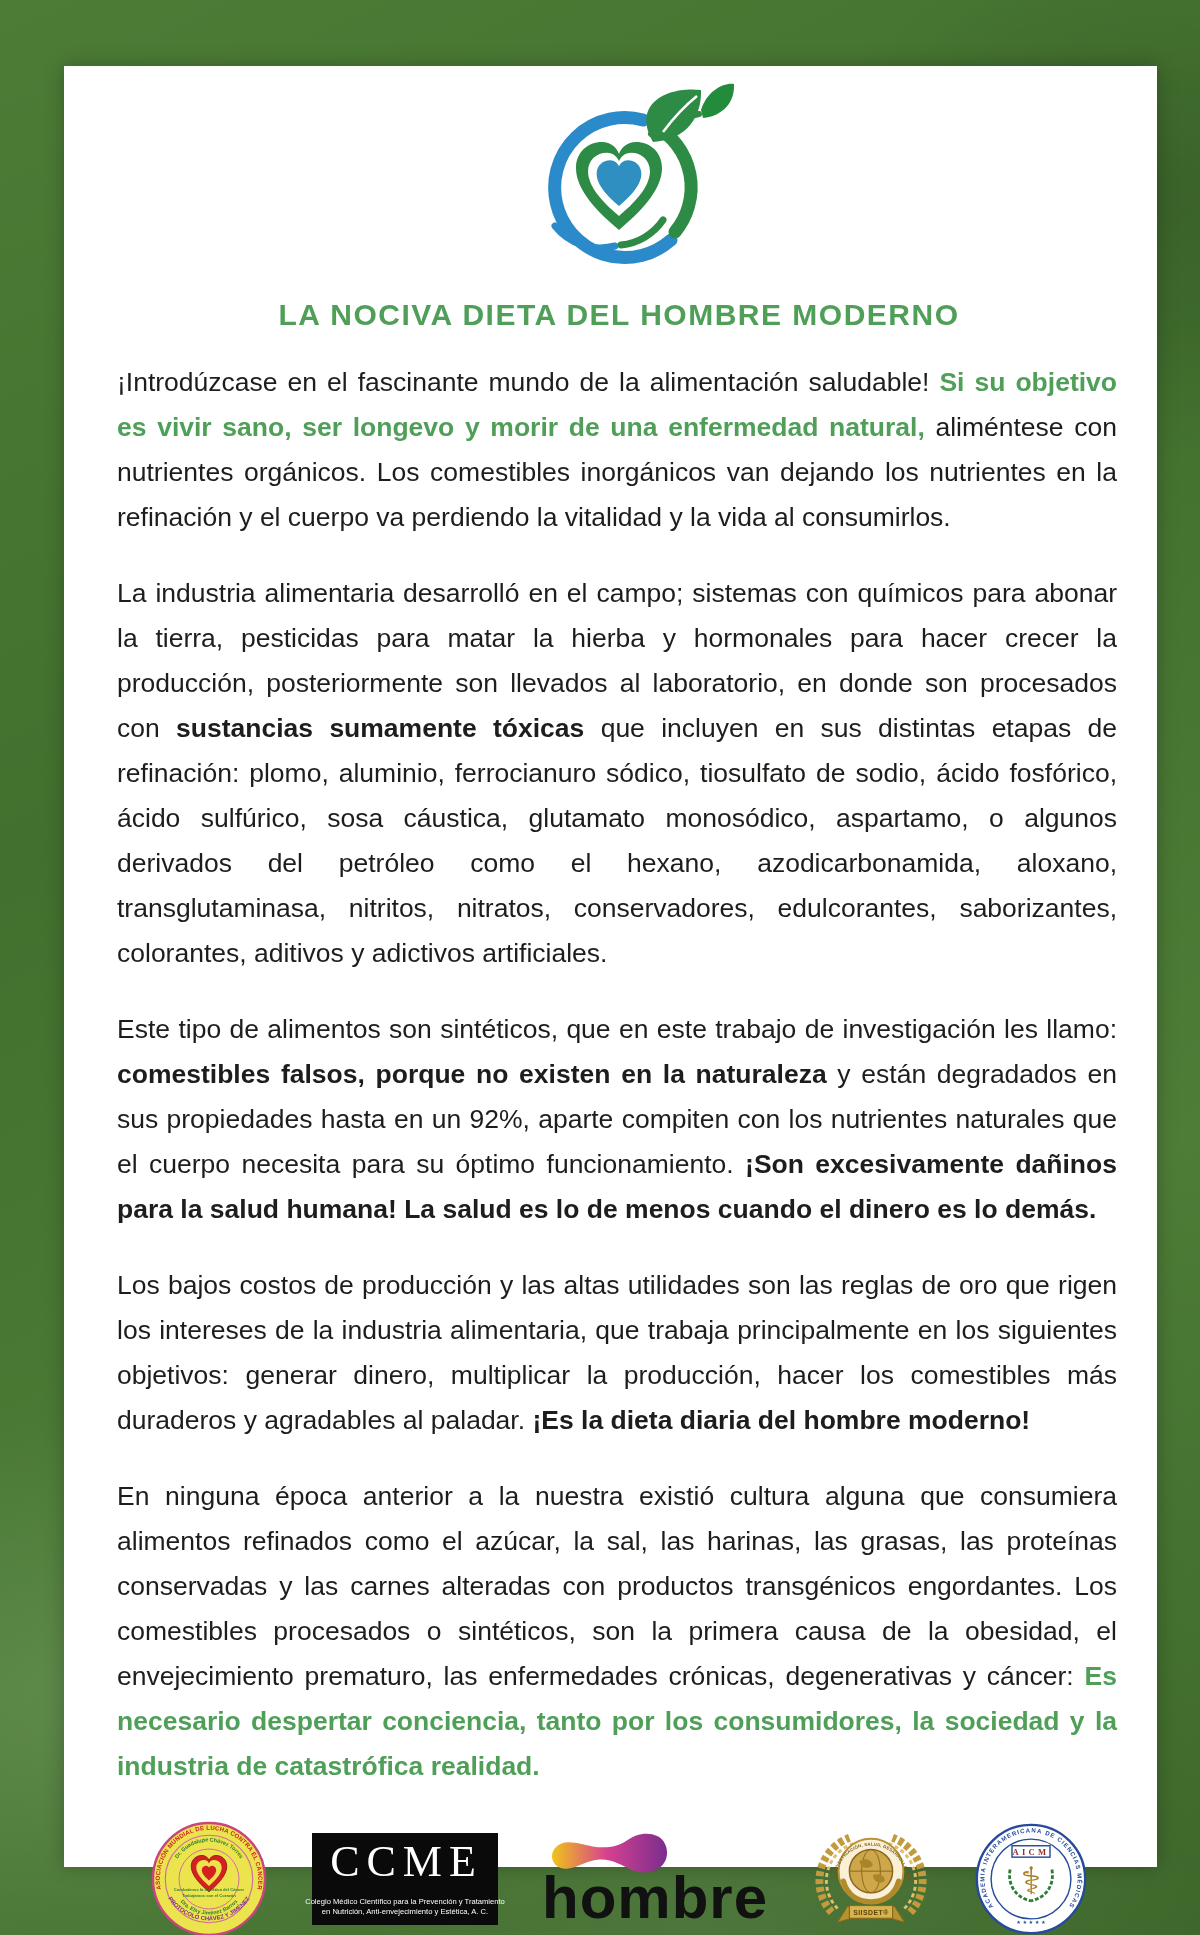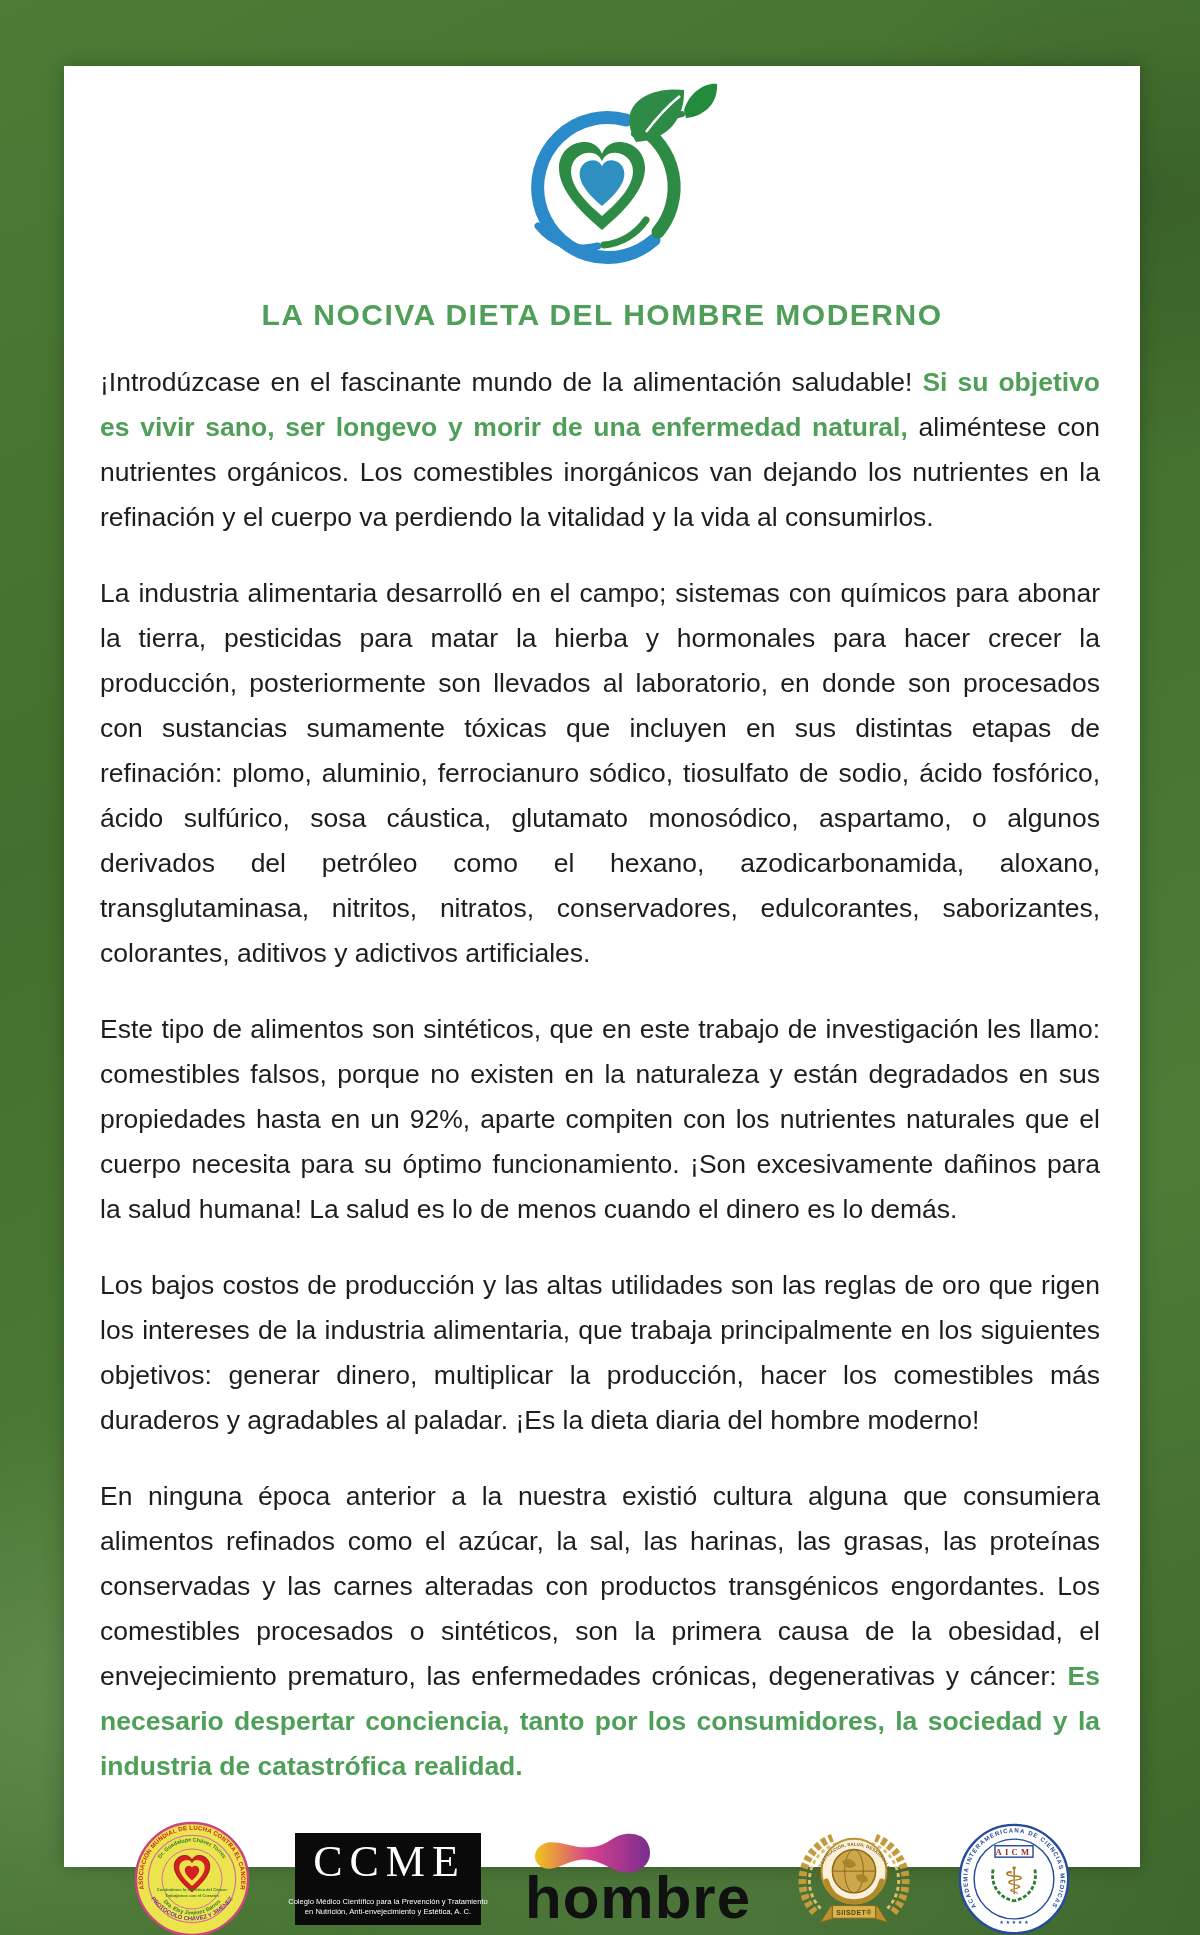--- a/index.html
+++ b/index.html
@@ -9,34 +9,35 @@
     background:
       radial-gradient(ellipse 600px 420px at 8% 88%, rgba(255,255,255,0.10), transparent 70%),
       radial-gradient(ellipse 500px 380px at 96% 10%, rgba(0,0,0,0.14), transparent 70%),
       radial-gradient(ellipse 700px 500px at 60% 100%, rgba(255,255,255,0.06), transparent 70%),
       linear-gradient(155deg, #4c7c36 0%, #42702e 35%, #4d7d37 68%, #3e672b 100%);
   }
   .page{
     position:absolute;left:64px;top:66px;width:1076px;height:1801px;
     background:var(--page-white,#ffffff);
     box-shadow:0 0 18px rgba(0,0,0,0.25);
+    padding-left:17px;
   }
   .logo-wrap{width:232px;margin:14px auto 0;}
   .title{
     margin:12px 0 0;text-align:center;
     font-weight:700;font-size:30px;line-height:1.25;
     letter-spacing:1.5px;color:var(--accent-green,#4f9f58);
   }
   .content{
     padding:26px 36px 0 36px;
     font-size:26.5px;line-height:45px;color:var(--text-black,#1d1d1b);
     text-align:justify;
   }
   .para{margin:0 4px 31px 0;}
-  .seg-bold{font-weight:400;}
+  .seg-bold{font-weight:700;}
   .seg-green-bold{font-weight:700;color:var(--accent-green,#4f9f58);}
   .footer{
     display:flex;justify-content:center;align-items:center;
     gap:44px;margin-top:8px;padding:0 20px;
   }
   .ccme{
     background:var(--ccme-black,#0a0a0a);color:#fff;width:186px;height:92px;
     display:flex;flex-direction:column;justify-content:center;align-items:center;
   }
   .ccme-acronym{

